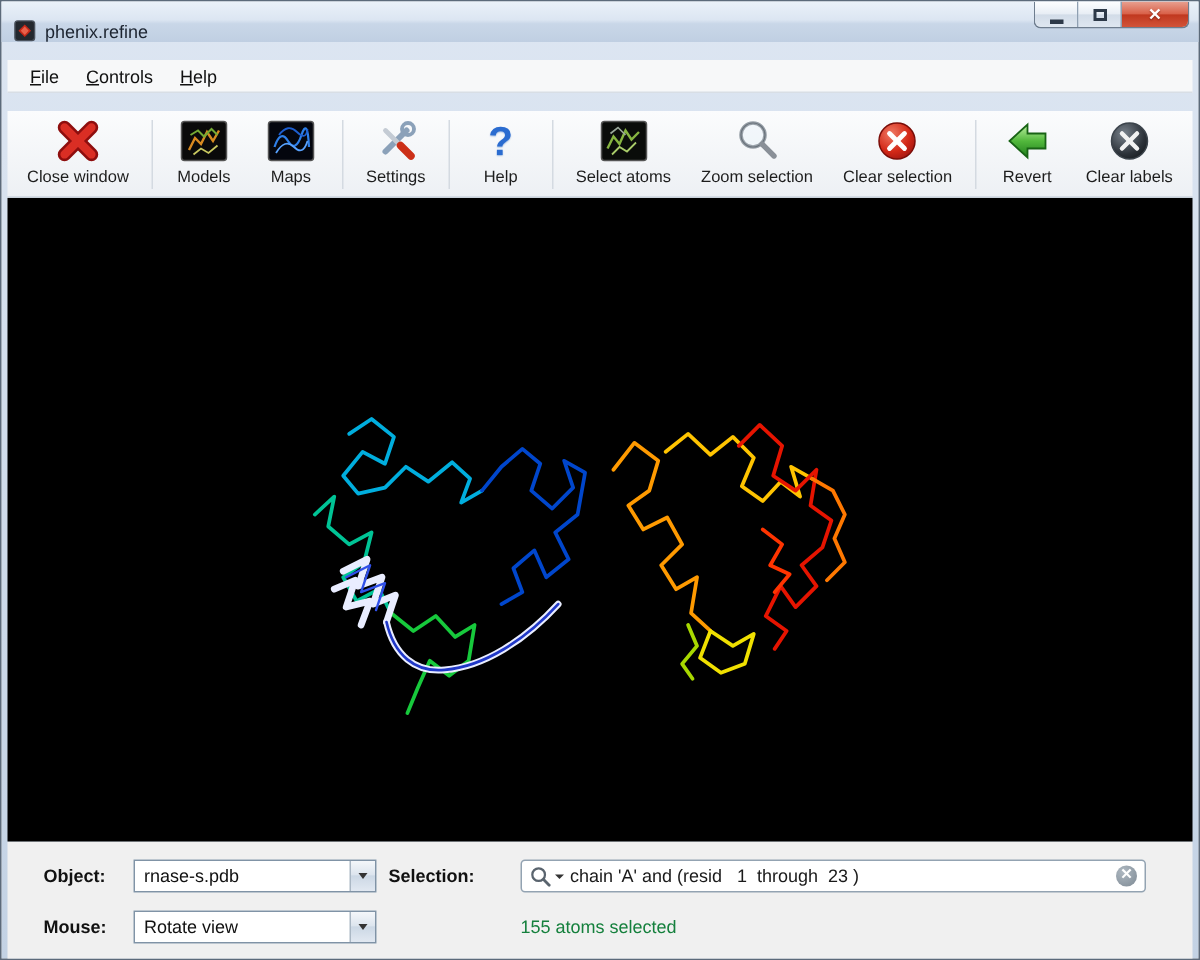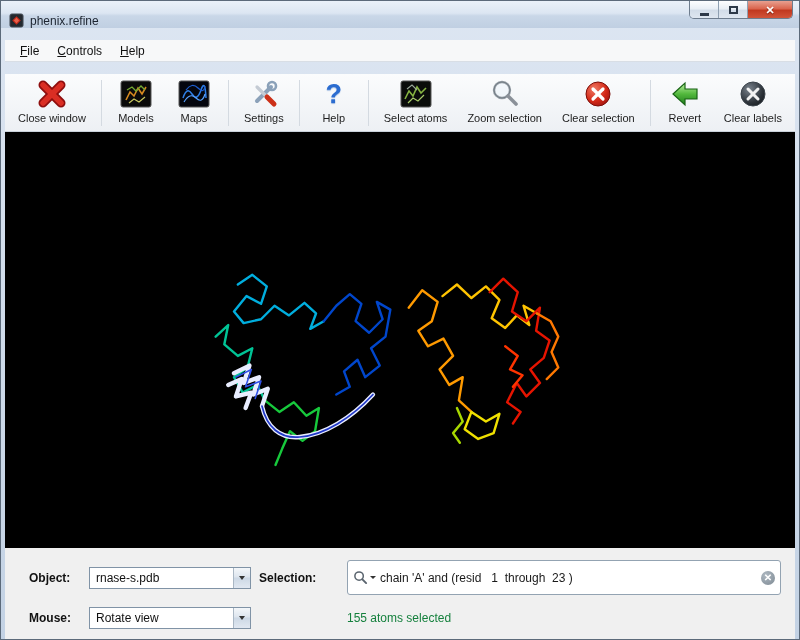--- a/index.html
+++ b/index.html
@@ -91,40 +91,40 @@
 
   
   .controls {
     flex:0 0 76px;
     margin:0 4px;
     background:#f0f0f0;
     display:grid;
     grid-template-columns: 52px 162px 80px 1fr;
     column-gap:8px; row-gap:12px;
     align-items:center;
-    padding:12px 14px 10px 24px;
+    padding:12px 31px 10px 24px;
   }
   .ctl-label { font-size:12px; font-weight:bold; color:#111; }
   .combo {
     height:22px; width:162px;
     background:#fff;
     border:1px solid #8093a6;
     display:flex; align-items:stretch;
   }
   .combo-text { flex:1; font-size:12px; color:#111; padding:3px 6px 0 6px; white-space:nowrap; overflow:hidden;border-radius:10px; }
   .combo-btn {
     width:17px;
     background: linear-gradient(#f4f7fa, #dde5ee 45%, #ccd8e5 50%, #e1e8f1);
     border-left:1px solid #aab7c4;
     display:flex; align-items:center; justify-content:center;
   }
   .combo-arrow { width:0; height:0; border-left:3.5px solid transparent; border-right:3.5px solid transparent; border-top:4px solid #333; }
 
   .searchbox {
-    height:35px;
+    height:22px;
     border:1px solid #93a3b2; border-radius:3px;
     background:#fff;
     display:flex; align-items:center;
     padding:0 5px 0 5px;
   }
   .search-glyph { display:flex; align-items:center; margin-right:4px; }
   .search-caret { width:0; height:0; border-left:3px solid transparent; border-right:3px solid transparent; border-top:3.5px solid #333; margin-left:2px; }
   .search-input {
     flex:1; border:none; outline:none;
     font-family:"Liberation Sans", sans-serif;

